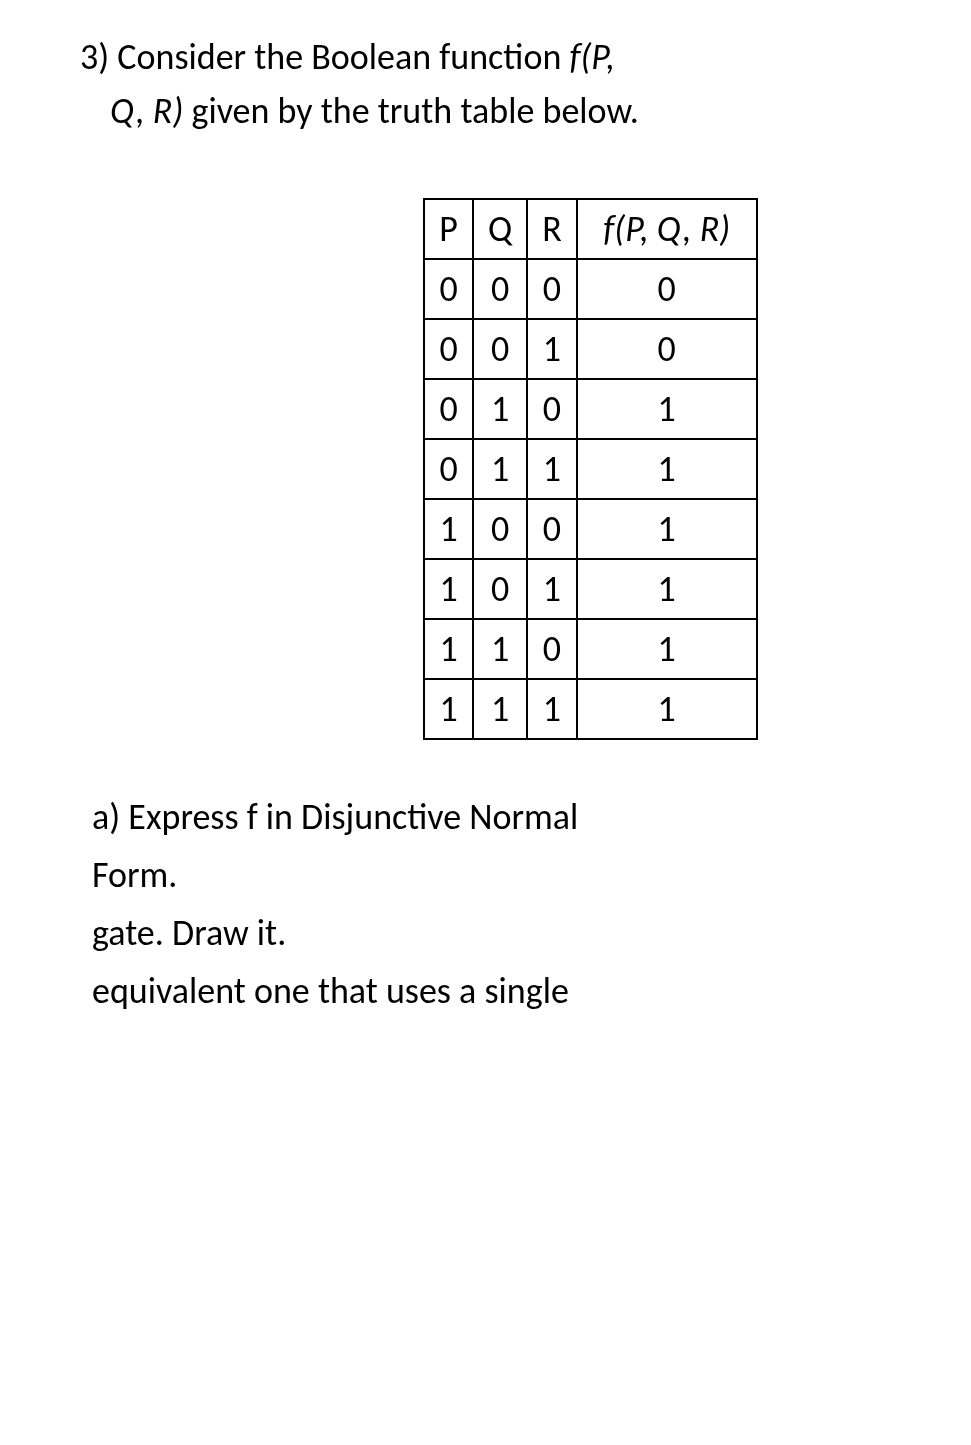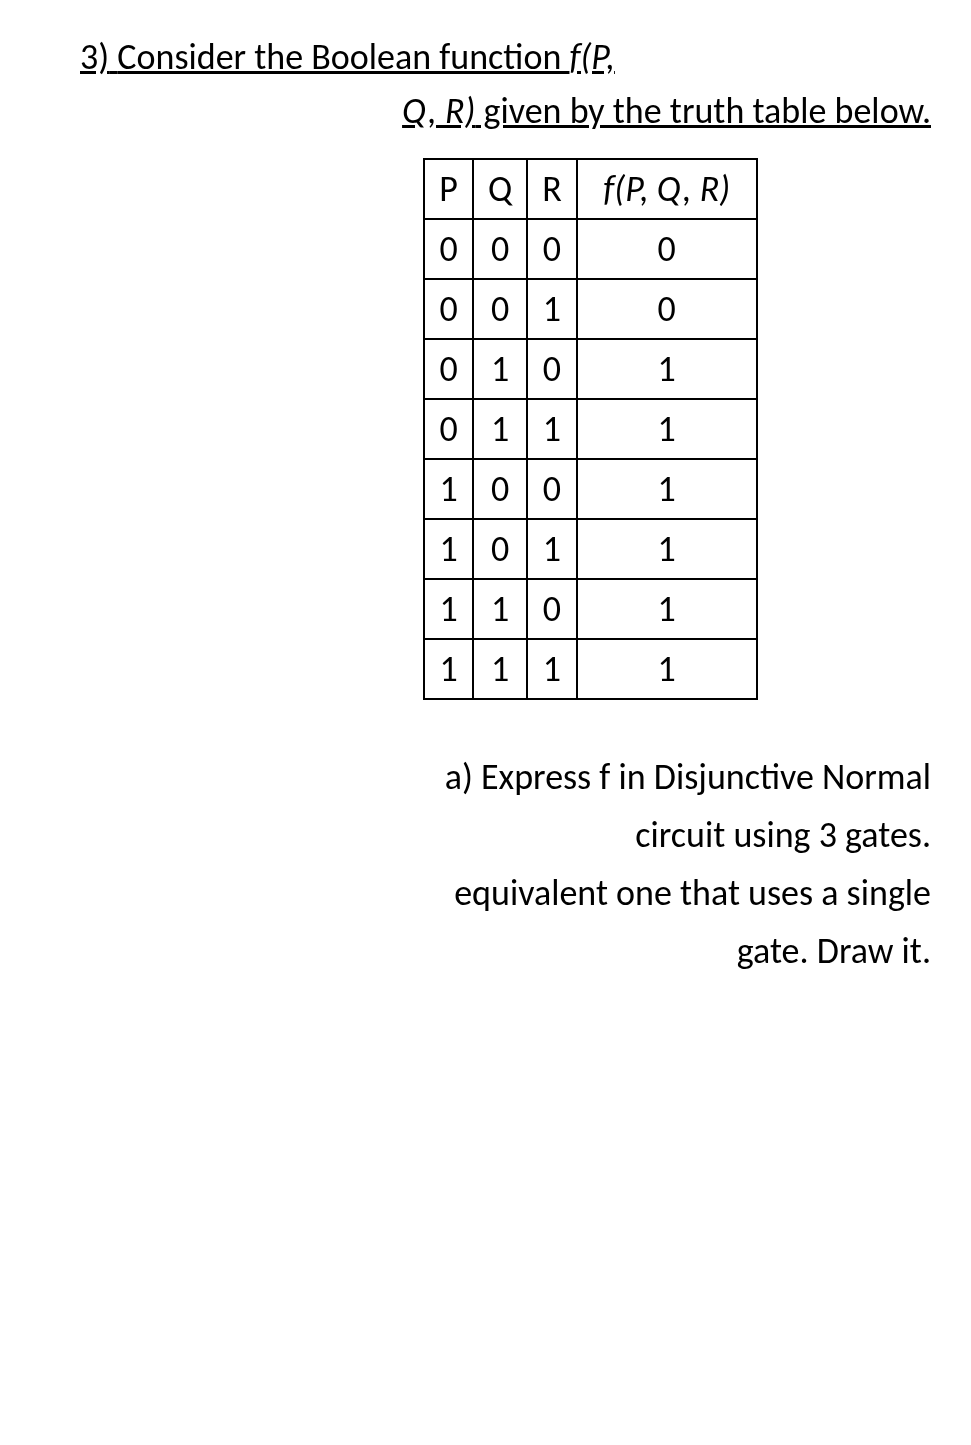--- a/index.html
+++ b/index.html
@@ -10,30 +10,28 @@
     color: #000;
   }
   .page {
     width: 971px;
     box-sizing: border-box;
     padding: 30px 40px 40px 80px;
     font-size: 36px;
     line-height: 1.5;
   }
   .question-intro {
-    margin-bottom: 20px;
-    text-decoration: underline;
+    margin-bottom: 60px;
   }
   .question-intro .line1 {
     display: block;
   }
   .question-intro .line2 {
     display: block;
     margin-left: 30px;
-    text-align: right;
   }
   .italic {
     font-style: italic;
   }
   .table-wrap {
     display: flex;
     justify-content: center;
     margin: 0 0 50px 170px;
   }
   table {
@@ -50,21 +48,20 @@
     box-sizing: border-box;
   }
   th.fcol, td.fcol {
     min-width: 180px;
   }
   th {
     font-weight: normal;
   }
   .parts {
     margin-left: 12px;
-    text-align: right;
   }
   .parts p {
     margin: 0 0 4px 0;
   }
 </style>
 </head>
 <body>
 
 <div class="page">
 
@@ -136,18 +133,18 @@
           <td>1</td>
           <td>1</td>
           <td class="fcol">1</td>
         </tr>
       </tbody>
     </table>
   </div>
 
   <div class="parts">
     <p>a) Express f in Disjunctive Normal</p>
-    <p>circuit using 3 gates.</p>
+    <p>Form.</p>
+    <p>gate. Draw it.</p>
     <p>equivalent one that uses a single</p>
-    <p>gate. Draw it.</p>
   </div>
 
 </div>
 
 </body></html>

